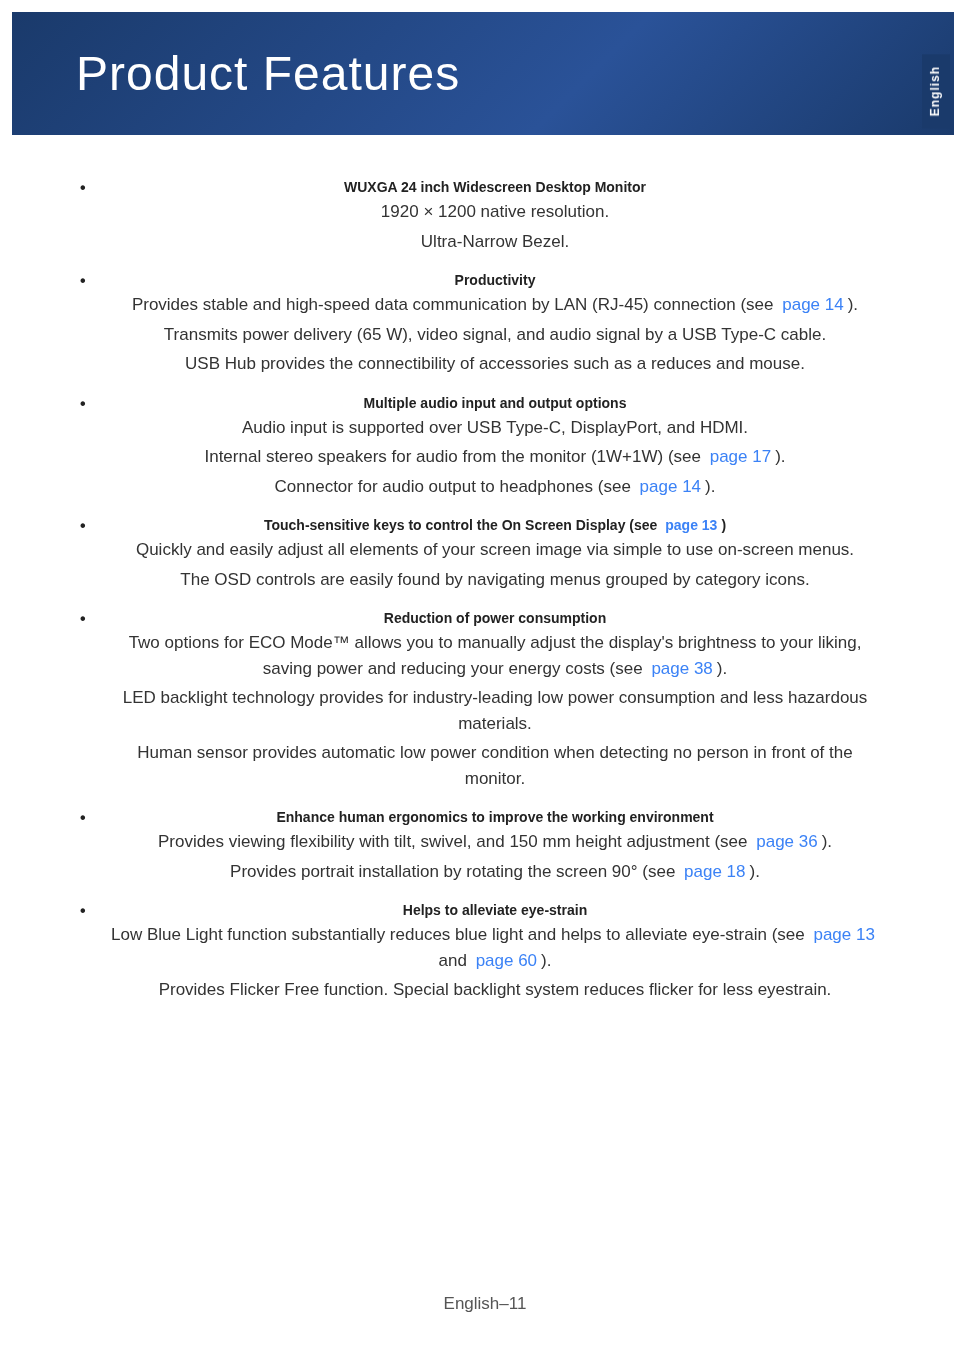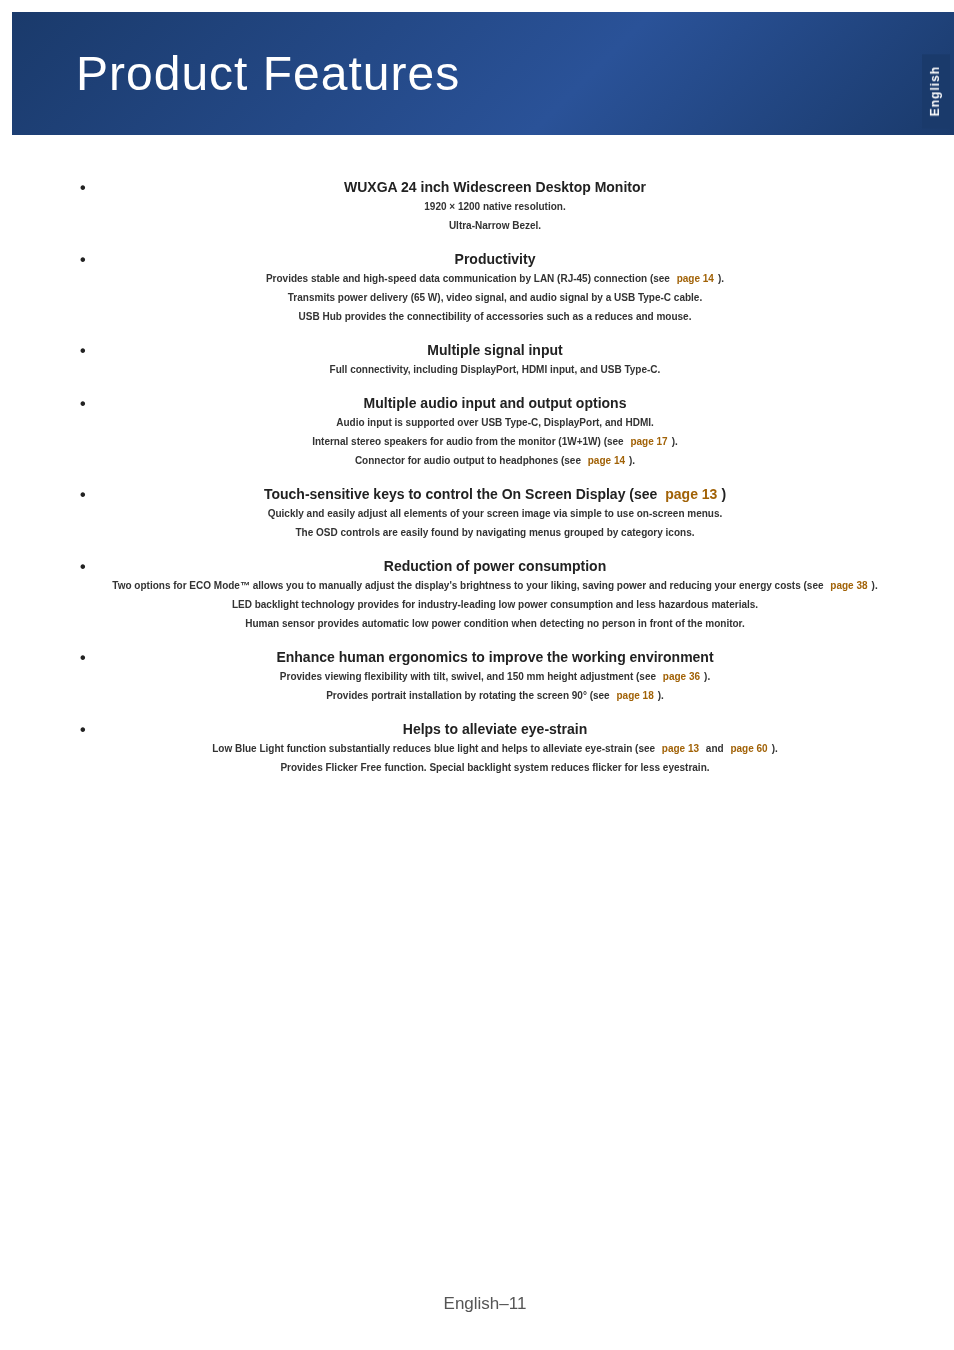--- a/index.html
+++ b/index.html
@@ -93,28 +93,27 @@
       text-decoration: none;
     }
 
     .feature-details {
       padding-left: 0;
       list-style: none;
     }
 
     .feature-details li {
       margin-bottom: 3px;
-      font-size: 10px;
+      font-size: 17px;
       line-height: 1.5;
       color: #333;
-      font-weight: bold;
     }
 
     a.link {
-      color: #a16207;
+      color: #3b82f6;
       text-decoration: none;
     }
 
     
     .footer {
       text-align: center;
       padding: 20px;
       font-size: 17px;
       color: #555;
       position: absolute;
@@ -145,26 +144,20 @@
 
     <li>
       <span class="feature-title">Productivity</span>
       <ul class="feature-details">
         <li>Provides stable and high-speed data communication by LAN (RJ-45) connection (see <a class="link" href="#">page 14</a>).</li>
         <li>Transmits power delivery (65 W), video signal, and audio signal by a USB Type-C cable.</li>
         <li>USB Hub provides the connectibility of accessories such as a reduces and mouse.</li>
       </ul>
     </li>
 
-    <li>
-      <span class="feature-title">Multiple signal input</span>
-      <ul class="feature-details">
-        <li>Full connectivity, including DisplayPort, HDMI input, and USB Type-C.</li>
-      </ul>
-    </li>
 
     <li>
       <span class="feature-title">Multiple audio input and output options</span>
       <ul class="feature-details">
         <li>Audio input is supported over USB Type-C, DisplayPort, and HDMI.</li>
         <li>Internal stereo speakers for audio from the monitor (1W+1W) (see <a class="link" href="#">page 17</a>).</li>
         <li>Connector for audio output to headphones (see <a class="link" href="#">page 14</a>).</li>
       </ul>
     </li>
 

